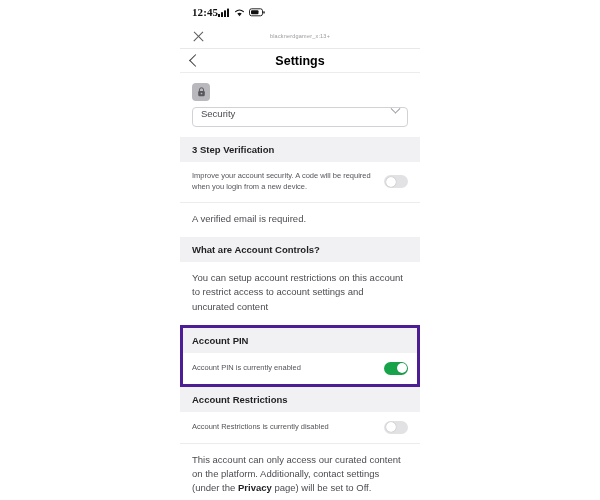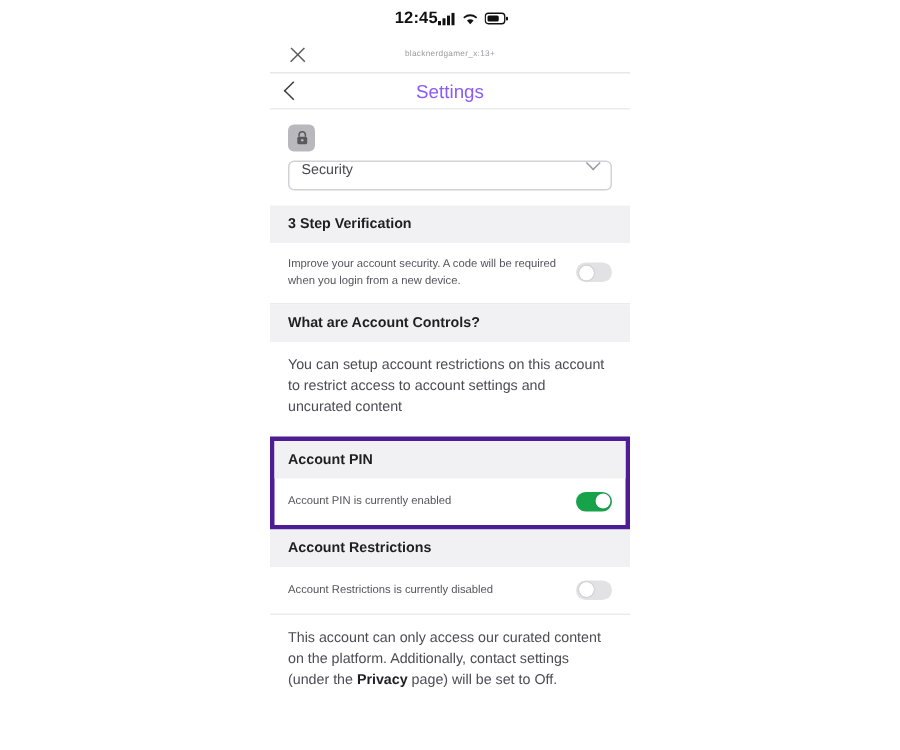--- a/index.html
+++ b/index.html
@@ -24,23 +24,24 @@
     height: 500px;
     background: #ffffff;
     overflow: hidden;
   }
 
   
   .statusbar {
     height: 24px;
     display: flex;
     align-items: center;
-    justify-content: center;
+    justify-content: flex-start;
     padding: 0 10px 0 12px;
     box-sizing: border-box;
+    font-family: Liberation Serif, serif;
   }
   .status-time {
     font-size: 11px;
     font-weight: bold;
     color: #111111;
     letter-spacing: 0.1px;
   }
   .status-icons {
     display: flex;
     align-items: center;
@@ -101,22 +102,22 @@
     height: 8px;
     border-left: 1.5px solid #3b3b40;
     border-bottom: 1.5px solid #3b3b40;
     transform: rotate(45deg);
     cursor: pointer;
   }
   .nav-title {
     width: 100%;
     text-align: center;
     font-size: 12.5px;
-    font-weight: normal;
-    color: #8b5cf6;
+    font-weight: bold;
+    color: #000000;
   }
 
   
   .sheet {
     background: #ffffff;
   }
 
   .page-head {
     display: flex;
     align-items: center;
@@ -288,20 +289,21 @@
     </div>
 
     <div class="sec-head">3 Step Verification</div>
     <div class="toggle-row">
       <div class="toggle-text">Improve your account security. A code will be required when you login from a new device.</div>
       <div class="toggle">
           <div class="knob"></div>
         </div>
     </div>
     <div class="divider"></div>
+    <div class="para">A verified email is required.</div>
 
     <div class="sec-head">What are Account Controls?</div>
     <div class="para">You can setup account restrictions on this account to restrict access to account settings and uncurated content</div>
 
     <div class="hl-group">
       <div class="sec-head">Account PIN</div>
       <div class="toggle-row">
         <div class="toggle-text">Account PIN is currently enabled</div>
         <div class="toggle on">
             <div class="knob"></div>

